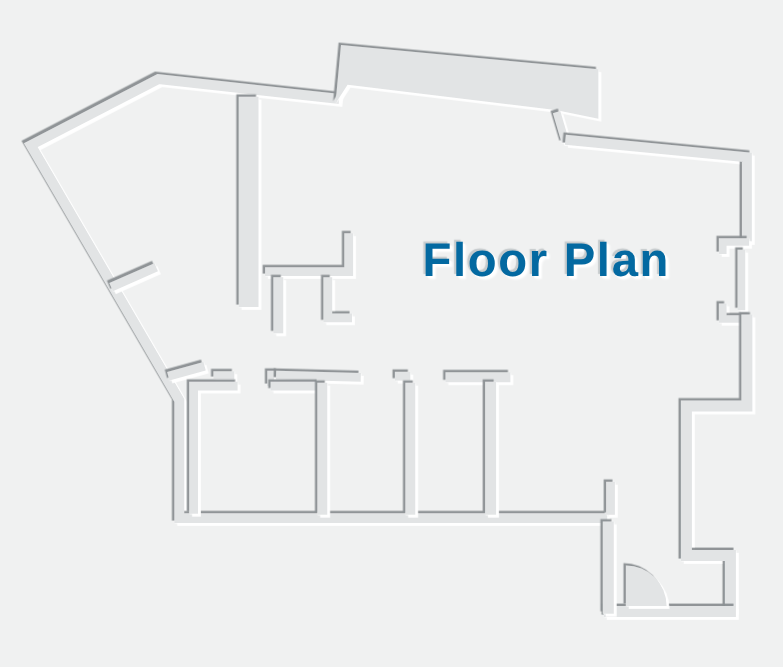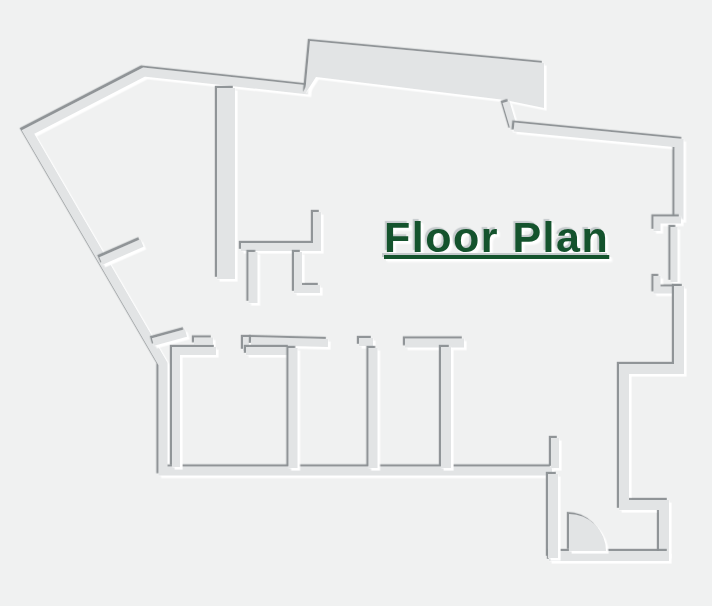--- a/index.html
+++ b/index.html
@@ -67,14 +67,14 @@
         <path d="M 216,351 L 176,351 L 176,467" fill="none" stroke="#e2e4e5" stroke-width="8" stroke-linecap="butt" stroke-linejoin="miter" filter="url(#emb)"></path>
         <path d="M 246,351 L 290,351" fill="none" stroke="#e2e4e5" stroke-width="8" stroke-linecap="butt" stroke-linejoin="miter" filter="url(#emb)"></path>
         <path d="M 293,348 L 293,468" fill="none" stroke="#e2e4e5" stroke-width="9" stroke-linecap="butt" stroke-linejoin="miter" filter="url(#emb)"></path>
         <path d="M 359,342 L 373,342" fill="none" stroke="#e2e4e5" stroke-width="8" stroke-linecap="butt" stroke-linejoin="miter" filter="url(#emb)"></path>
         <path d="M 373,348 L 373,468" fill="none" stroke="#e2e4e5" stroke-width="9" stroke-linecap="butt" stroke-linejoin="miter" filter="url(#emb)"></path>
         <path d="M 405,343 L 464,343" fill="none" stroke="#e2e4e5" stroke-width="9" stroke-linecap="butt" stroke-linejoin="miter" filter="url(#emb)"></path>
         <path d="M 446,347 L 446,468" fill="none" stroke="#e2e4e5" stroke-width="10" stroke-linecap="butt" stroke-linejoin="miter" filter="url(#emb)"></path>
         <path d="M 569,551 L 569,514 A 37,37 0 0 1 606,551 Z" fill="#e2e4e5" stroke="none" filter="url(#emb)"></path>
       </g>
   </svg>
-  <div id="plan-title" style="color: #14532d; text-shadow: rgb(197, 202, 204) -2px -2px 1px, rgb(255, 255, 255) 2px 2px 1px, rgb(255, 255, 255) 3px 3px 2px; text-decoration: underline;">Floor Plan</div>
+  <div id="plan-title" style="color: #0369a1; text-shadow: rgb(197, 202, 204) -2px -2px 1px, rgb(255, 255, 255) 2px 2px 1px, rgb(255, 255, 255) 3px 3px 2px;">Floor Plan</div>
 </div>
 
 </body></html>

